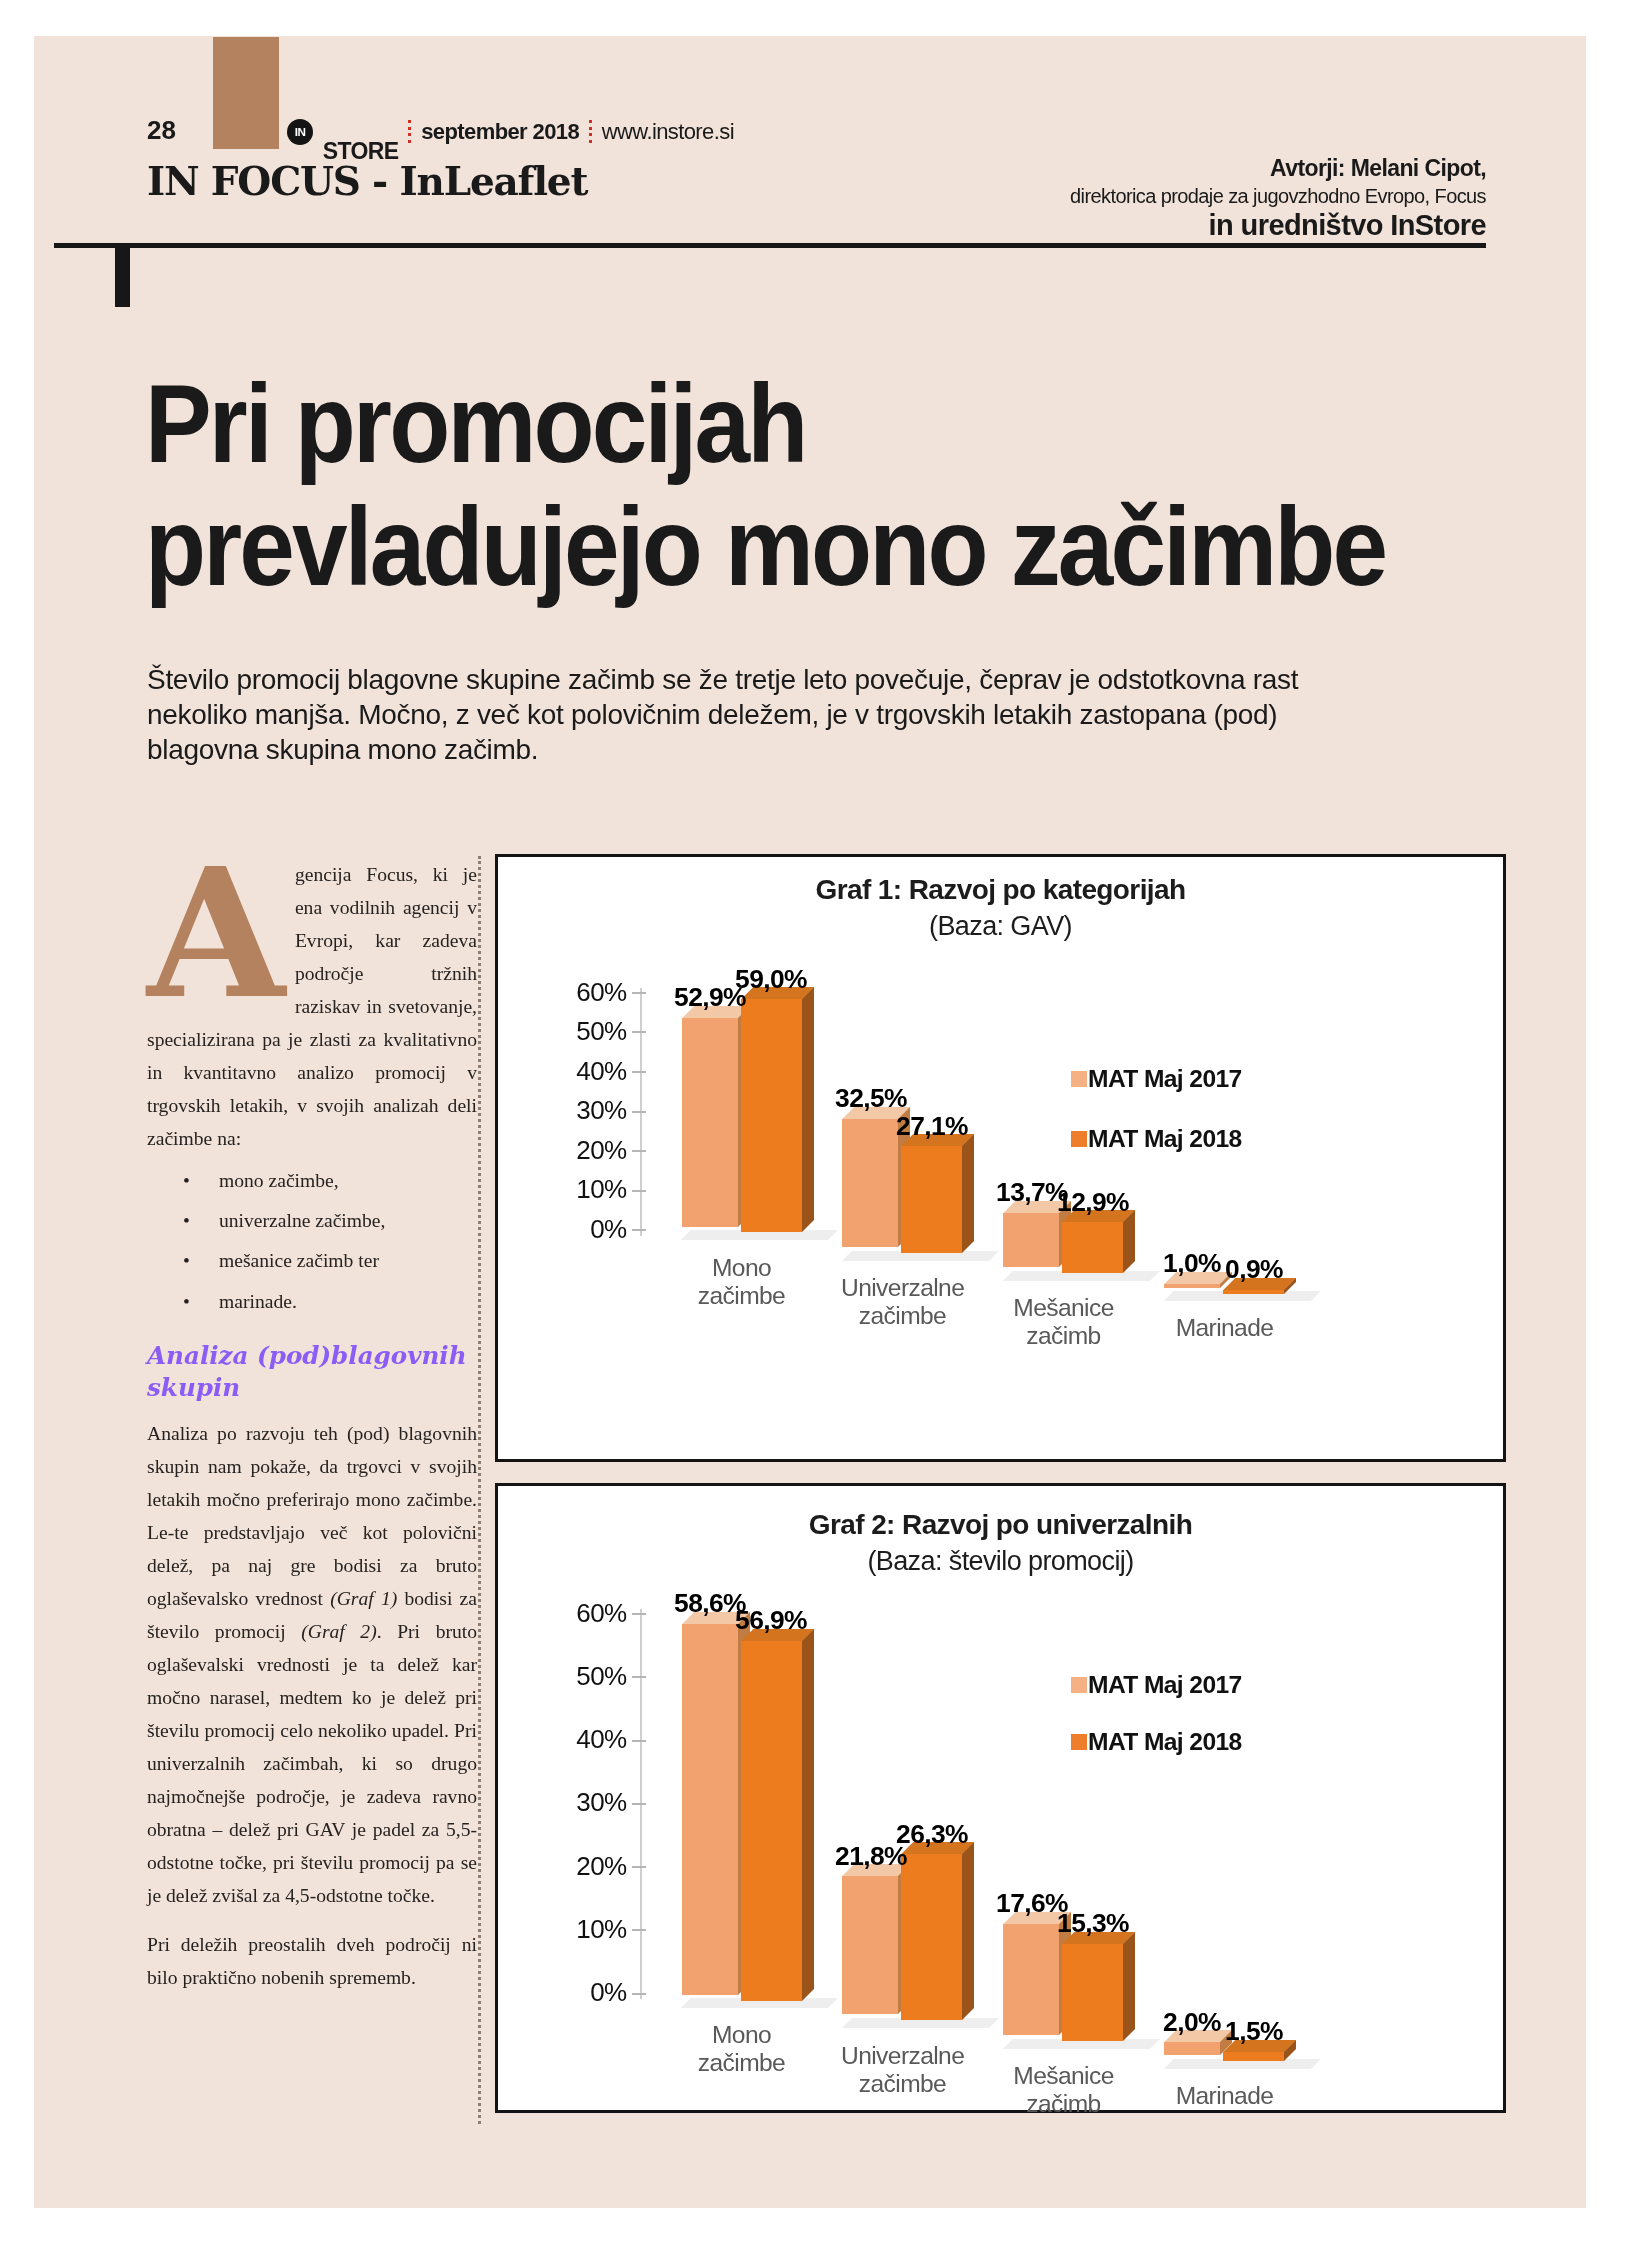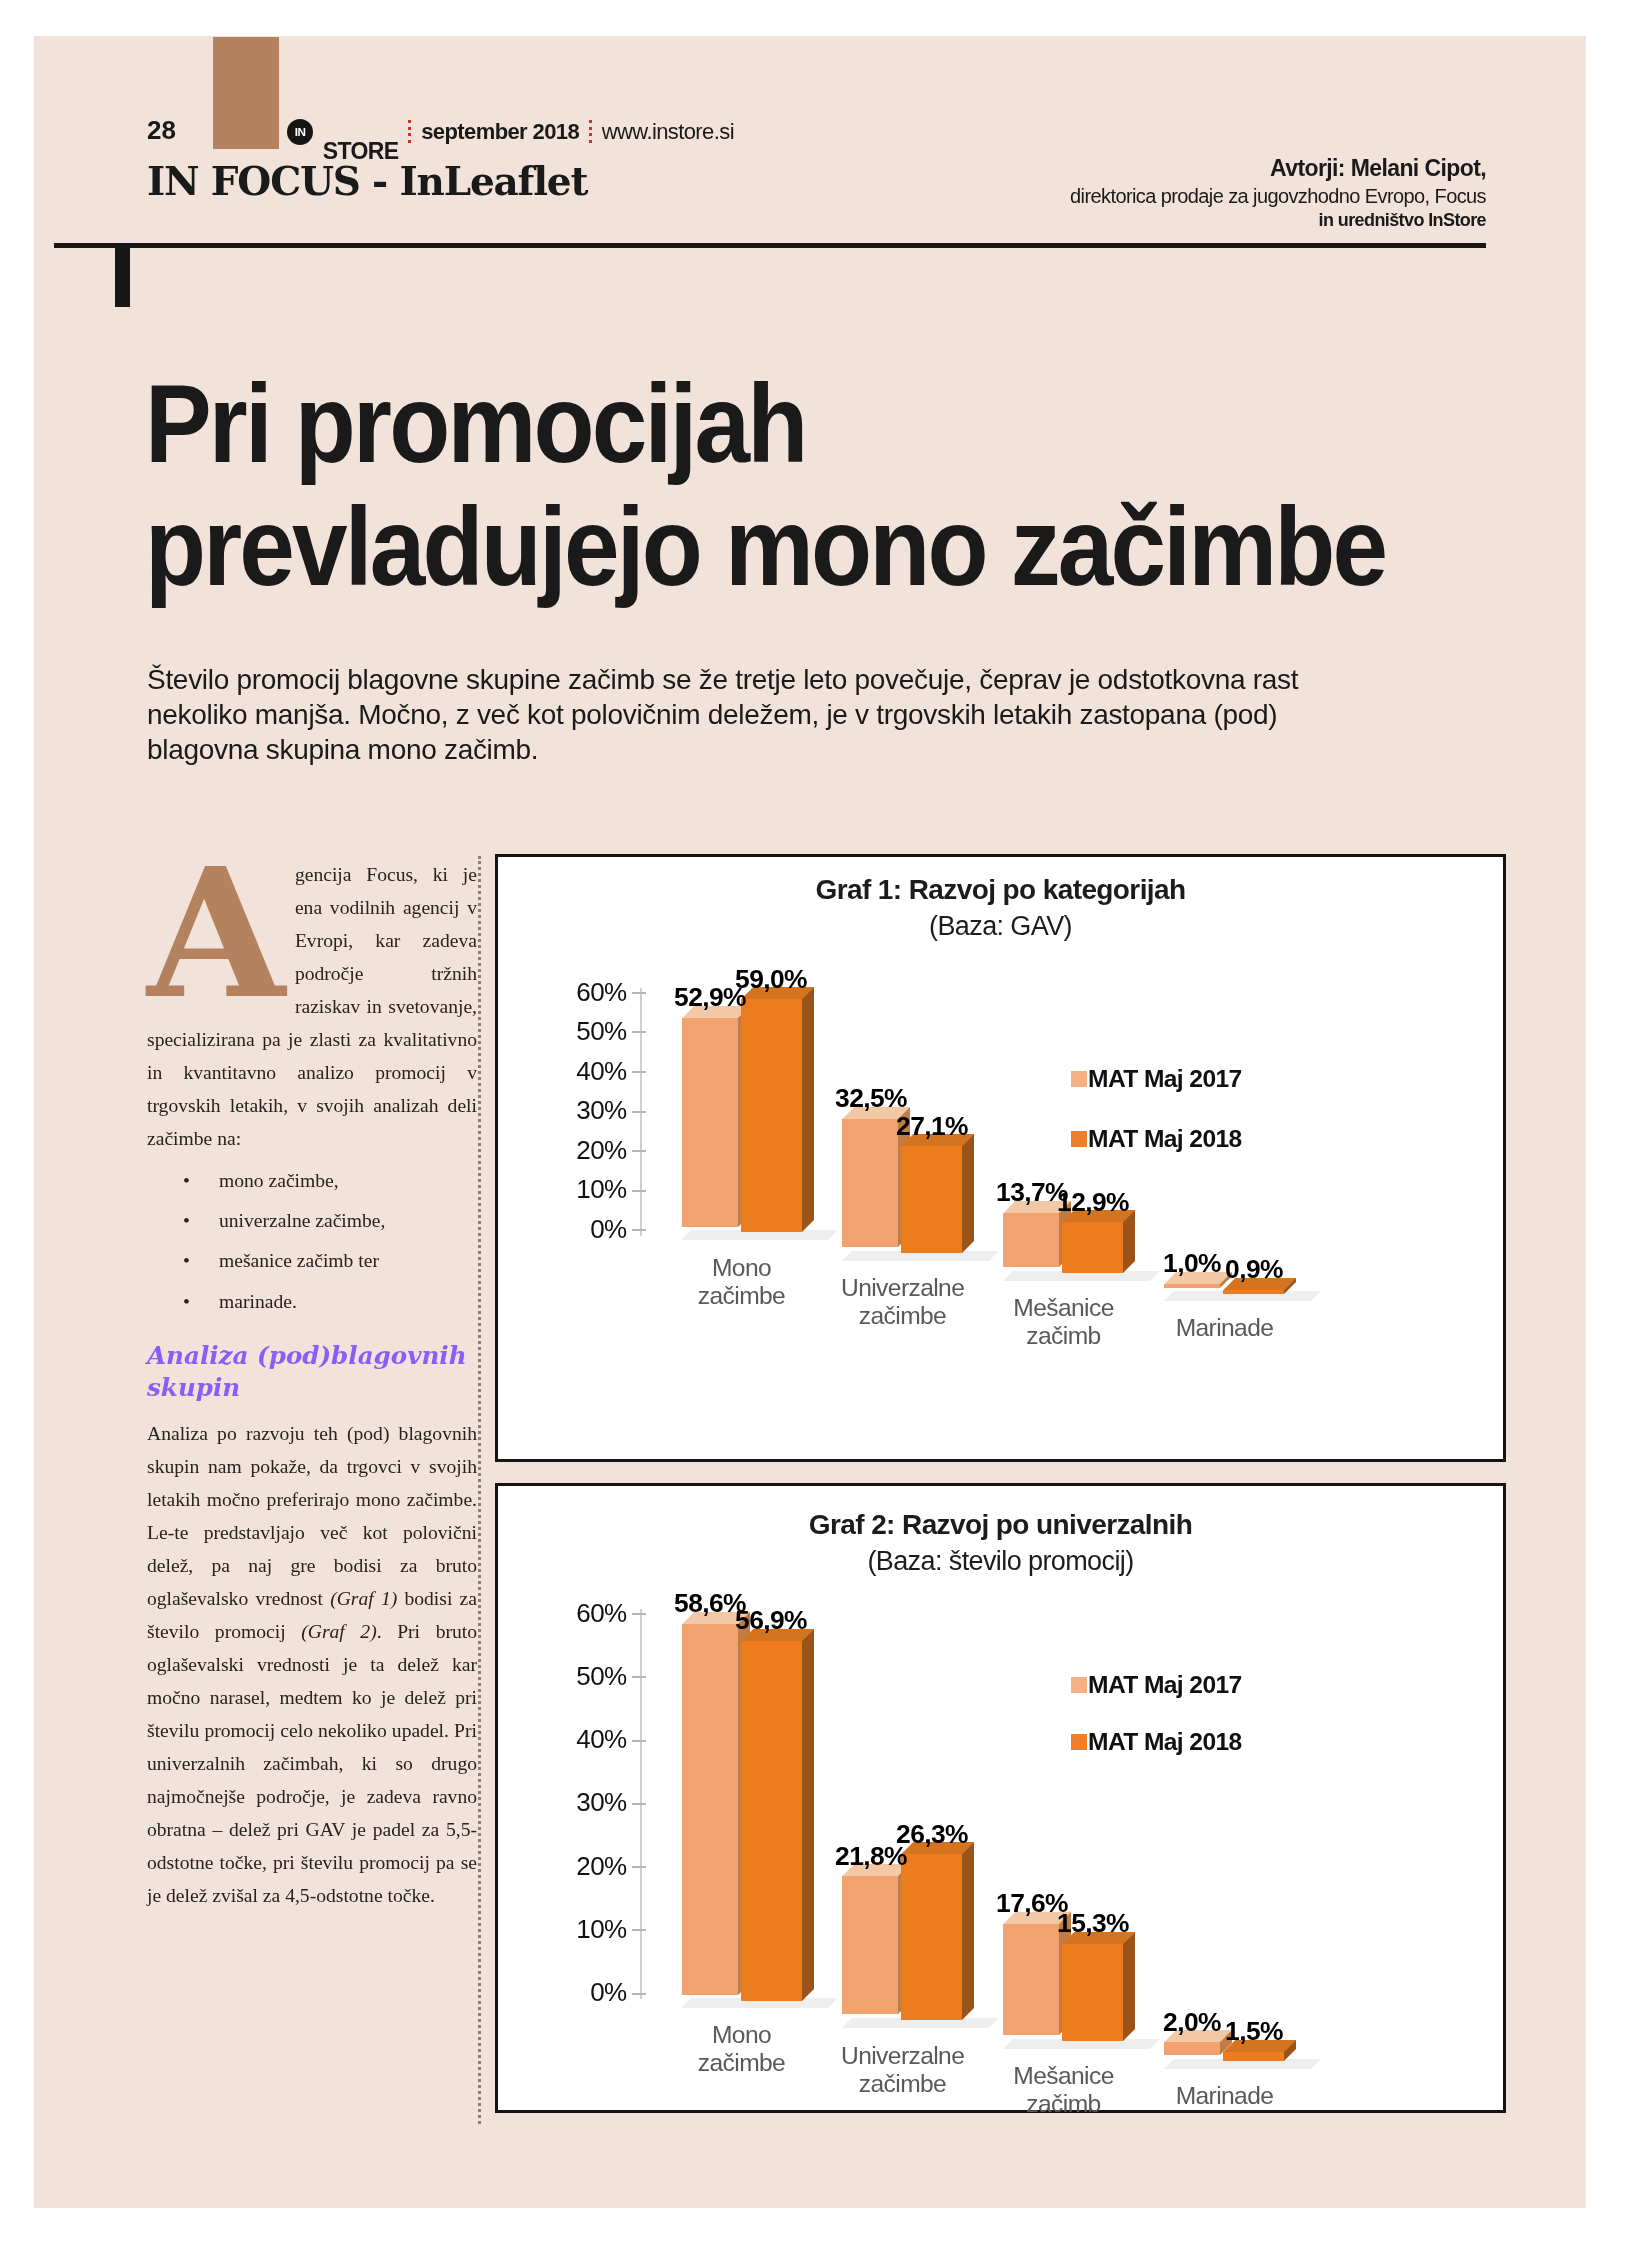--- a/index.html
+++ b/index.html
@@ -15,21 +15,21 @@
           align-items:center;justify-content:center;font-size:11.7px;font-weight:bold;letter-spacing:-0.6px;}
   .store{font-size:23px;font-weight:bold;letter-spacing:-0.6px;margin-top:39px;}
   .vsep{height:23px;border-left:3.1px dotted #cf2e27;}
   .issue{font-size:22px;font-weight:bold;letter-spacing:-0.6px;}
   .site{font-size:22px;letter-spacing:-0.6px;}
   .sectiontitle{position:absolute;left:147px;top:158px;font-family:"DejaVu Serif",serif;
                 font-size:39px;font-weight:bold;letter-spacing:-1.2px;}
   .authors{position:absolute;right:144px;top:157px;text-align:right;line-height:1.0;}
   .authors .a1{font-size:23px;font-weight:bold;letter-spacing:-0.6px;}
   .authors .a2{font-size:20px;margin-top:6.1px;letter-spacing:-0.6px;}
-  .authors .a3{font-size:18px;font-weight:bold;margin-top:4.9px;letter-spacing:-0.6px;}
+  .authors .a3{font-size:29px;font-weight:bold;margin-top:4.9px;letter-spacing:-0.6px;}
   .rule{position:absolute;left:54px;top:243px;width:1432px;height:4.9px;background:#171717;}
 
   
   .kickerbar{position:absolute;left:115px;top:247px;width:15.3px;height:60px;background:#171717;}
   .kicker{position:absolute;left:147px;top:274px;font-size:28px;font-weight:bold;letter-spacing:-0.6px;}
   .headline{position:absolute;left:145px;top:363px;font-size:111px;font-weight:bold;line-height:123px;
             letter-spacing:-3.1px;transform:scaleX(.9);transform-origin:left top;white-space:nowrap;}
   .lede{position:absolute;left:147px;top:662px;font-size:28px;font-weight:normal;line-height:35px;
         letter-spacing:-0.3px;}
 
@@ -124,20 +124,21 @@
   <div class="article">
     <p class="p1"><span class="dropcap">A</span><span>gencija Focus, ki je ena vodilnih agencij v Evropi, kar zadeva področje tržnih raziskav in svetovanje, specializirana pa je zlasti za kvalitativno in kvantitavno analizo promocij v trgovskih letakih, v svojih analizah deli začimbe na:</span></p>
     <div class="bullets">
         <div class="bullet">mono začimbe,</div>
         <div class="bullet">univerzalne začimbe,</div>
         <div class="bullet">mešanice začimb ter</div>
         <div class="bullet">marinade.</div>
       </div>
     <h3 class="subhead">Analiza (pod)blagovnih skupin</h3>
     <p class="p2"><span>Analiza po razvoju teh (pod) blagovnih skupin nam pokaže, da trgovci v svojih letakih močno preferirajo mono začimbe. Le-te predstavljajo več kot polovični delež, pa naj gre bodisi za bruto oglaševalsko vrednost </span><span class="it">(Graf 1)</span><span> bodisi za število promocij </span><span class="it">(Graf 2)</span><span>. Pri bruto oglaševalski vrednosti je ta delež kar močno narasel, medtem ko je delež pri številu promocij celo nekoliko upadel. Pri univerzalnih začimbah, ki so drugo najmočnejše področje, je zadeva ravno obratna – delež pri GAV je padel za 5,5-odstotne točke, pri številu promocij pa se je delež zvišal za 4,5-odstotne točke.</span></p>
+    <p class="p3">Pri deležih preostalih dveh področij ni bilo praktično nobenih sprememb.</p>
   </div>
 
   <div class="divider"></div>
 
   <div class="chartbox" id="box-0">
     <div class="ctitle">Graf 1: Razvoj po kategorijah</div>
     <div class="csub">(Baza: GAV)</div>
     <div class="plot" id="plot-0">
         <div class="yaxis" style="top:131px;height:248px;"></div>
         <div class="ytick" style="top:135px;"></div>

